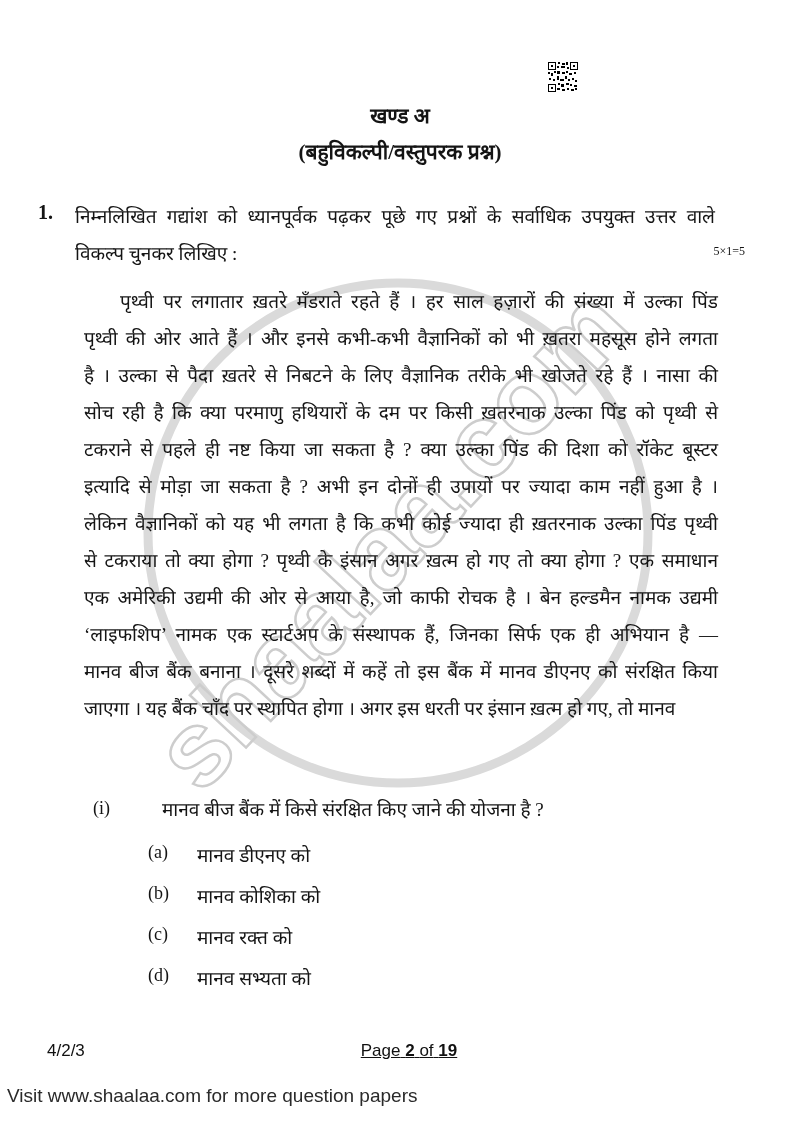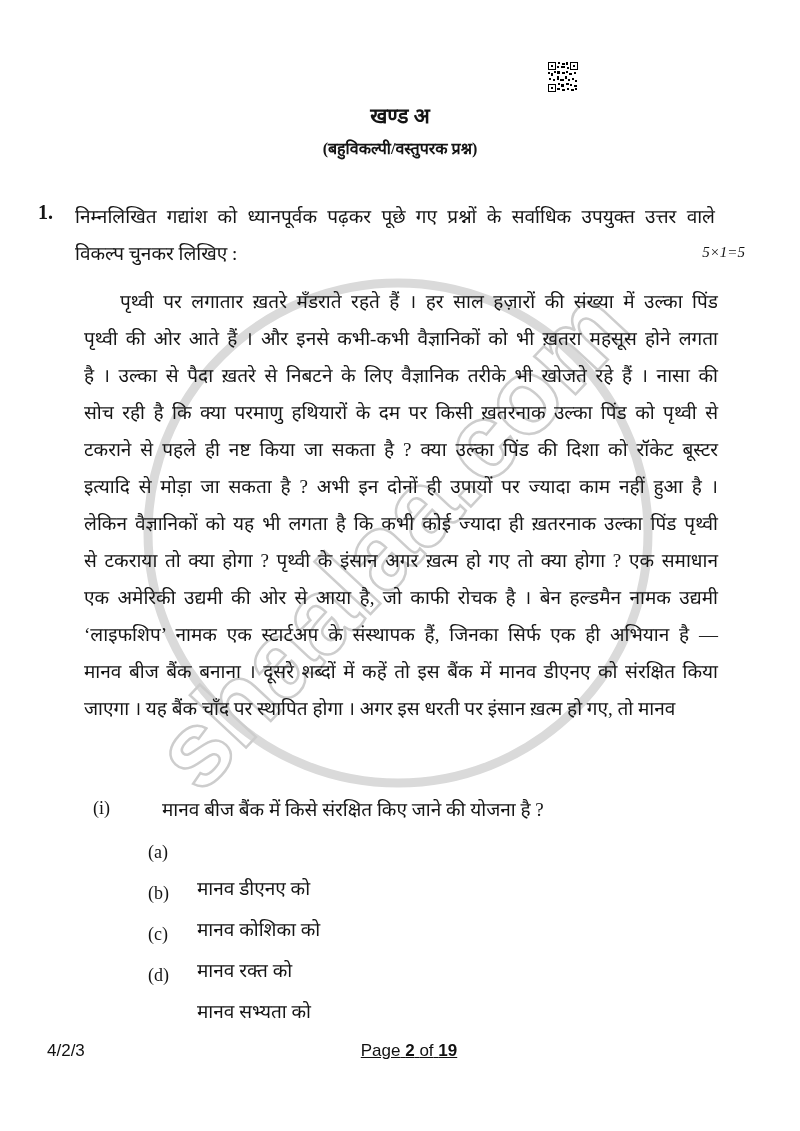--- a/index.html
+++ b/index.html
@@ -15,43 +15,43 @@
   .content { position:absolute; left:0; top:0; width:800px; height:1131px; z-index:1; }
 
   .qr { position:absolute; left:548px; top:62px; width:30px; height:30px; }
 
   .section-title {
     position:absolute; top:101px; left:0; width:100%;
     text-align:center; font-size:21px; font-weight:bold;
   }
   .section-subtitle {
     position:absolute; top:137px; left:0; width:100%;
-    text-align:center; font-size:16px; font-weight:bold;
+    text-align:center; font-size:21px; font-weight:bold;
   }
 
   .q1 { position:absolute; top:198px; left:38px; width:707px; }
   .q1-number { position:absolute; left:0; top:3px; font-weight:bold; font-size:20px; }
   .q1-body { margin-left:37px; width:640px; }
   .qline { font-size:19px; line-height:37px; text-align:justify; text-align-last:justify; }
   .qline:last-child { text-align-last:left; }
-  .q1-marks { position:absolute; right:0; top:46px; font-style:italic; font-size:15px; }
+  .q1-marks { position:absolute; right:0; top:46px; font-size:12px; }
 
   .passage { position:absolute; top:283px; left:84px; width:634px; }
   .pline { font-size:19px; line-height:37px; text-align:justify; text-align-last:justify; }
   .pline:first-child { text-indent:36px; }
   .pline:last-child { text-align-last:left; }
 
   .subq { position:absolute; top:797px; left:93px; width:650px; }
   .subq-number { position:absolute; left:0; top:1px; font-size:18px; }
   .subq-text { margin-left:69px; font-size:19px; line-height:26px; }
 
   .options { position:absolute; top:842px; left:148px; width:560px; }
   .option-row { height:41px; display:flex; align-items:flex-start; }
   .opt-letter { width:49px; flex:0 0 49px; font-size:18px; }
-  .opt-text { font-size:19px;margin-top:33px; }
+  .opt-text { font-size:19px; }
 
   .footer {
     position:absolute; top:1041px; left:0; width:100%;
     font-family:"Liberation Sans","DejaVu Sans",sans-serif;
     font-size:17px; color:#111;margin-left:9px;
   }
   .footer-code { position:absolute; left:38px; top:0; }
   .footer-page { width:100%; text-align:center;text-decoration:underline; }
   .footer-page .b { font-weight:bold; }
 
@@ -181,14 +181,15 @@
   <div class="footer">
     <span class="footer-code">4/2/3</span>
     <div class="footer-page">
       <span>Page</span>
       <span class="b">2</span>
       <span>of</span>
       <span class="b">19</span>
     </div>
   </div>
 
+  <div class="banner">Visit www.shaalaa.com for more question papers</div>
 
 </div>
 
 </body></html>

